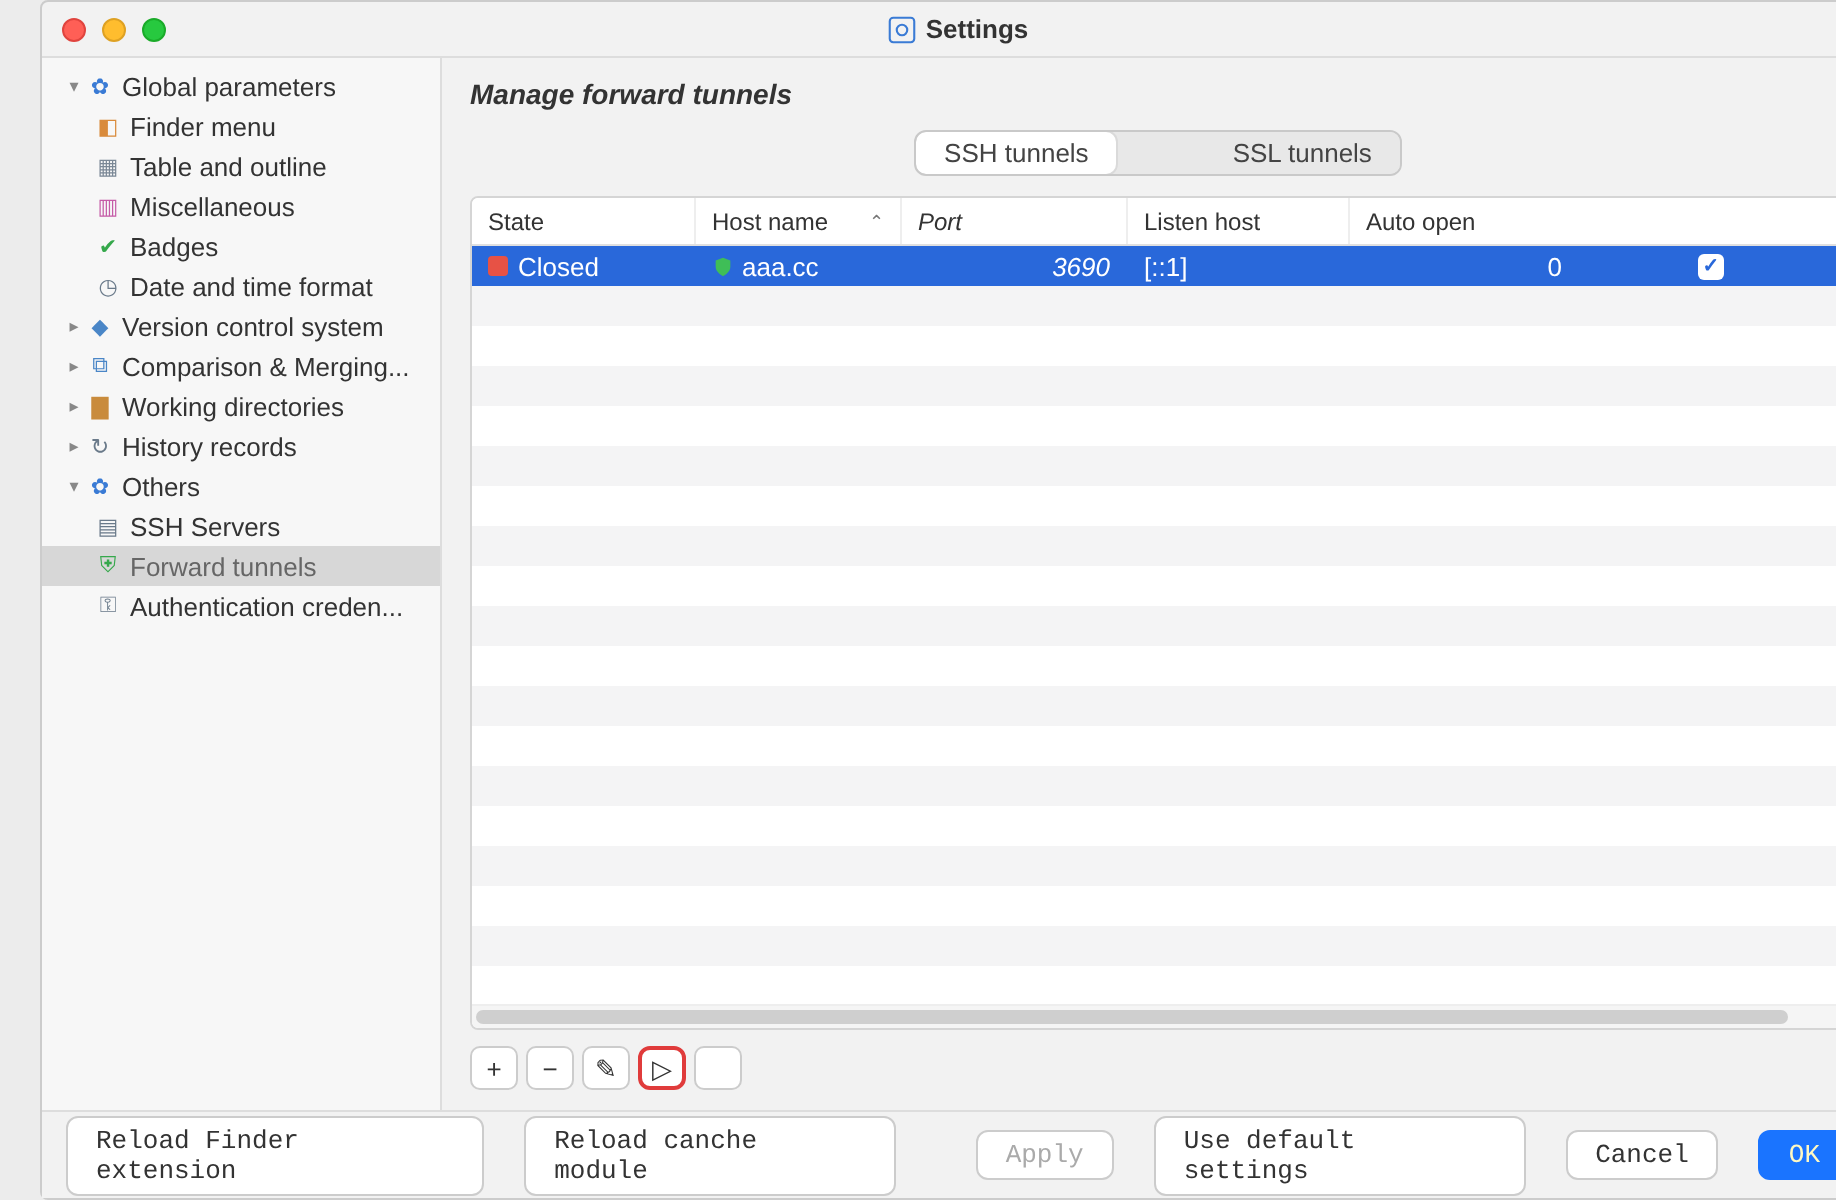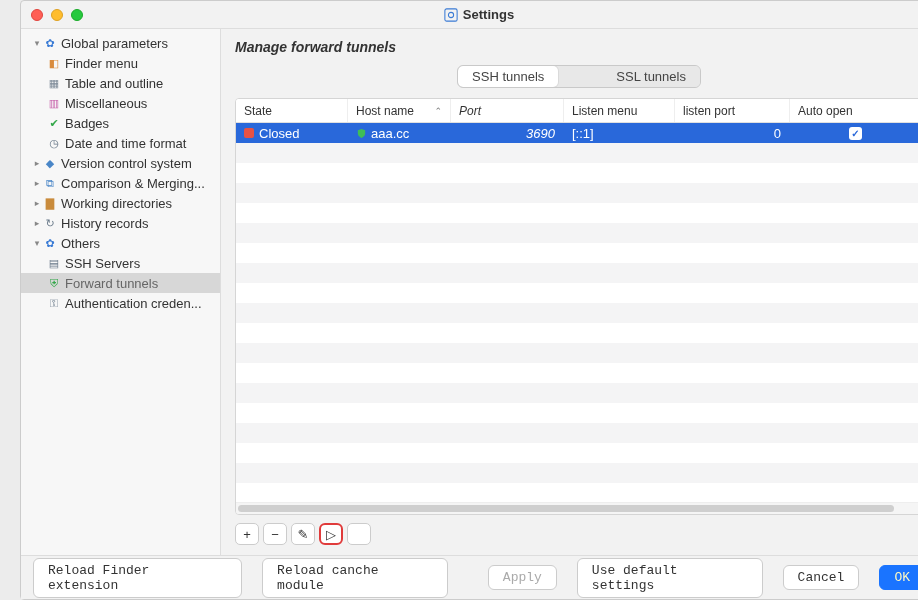--- a/index.html
+++ b/index.html
@@ -386,24 +386,21 @@
               <span>State</span>
             </div>
           <div class="th col-host">
               <span>Host name</span>
               <span class="sort">⌃</span>
             </div>
           <div class="th col-port">
               <span>Port</span>
             </div>
           <div class="th col-listenhost">
-              <span>Listen menu</span>
-            </div>
-          <div class="th col-listenport">
-              <span>listen port</span>
+              <span>Listen host</span>
             </div>
           <div class="th col-auto">
               <span>Auto open</span>
             </div>
         </div>
         <div class="tbody">
           <div class="stripe-bg"></div>
           <div class="trow selected">
             <div class="td col-state">
               <span class="state-dot"></span>

